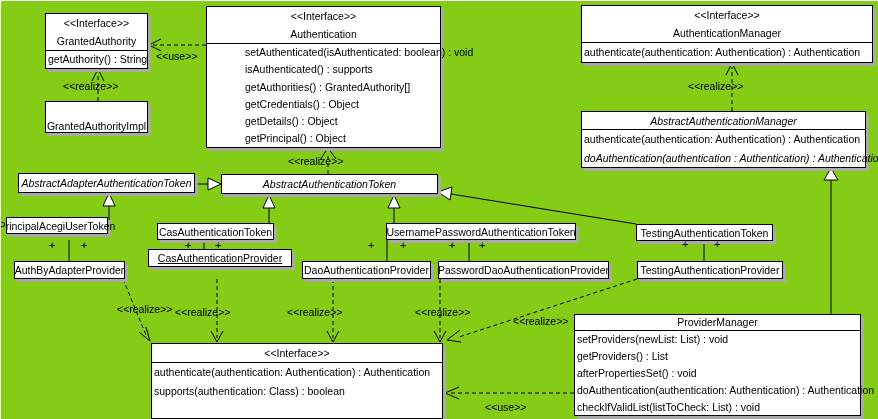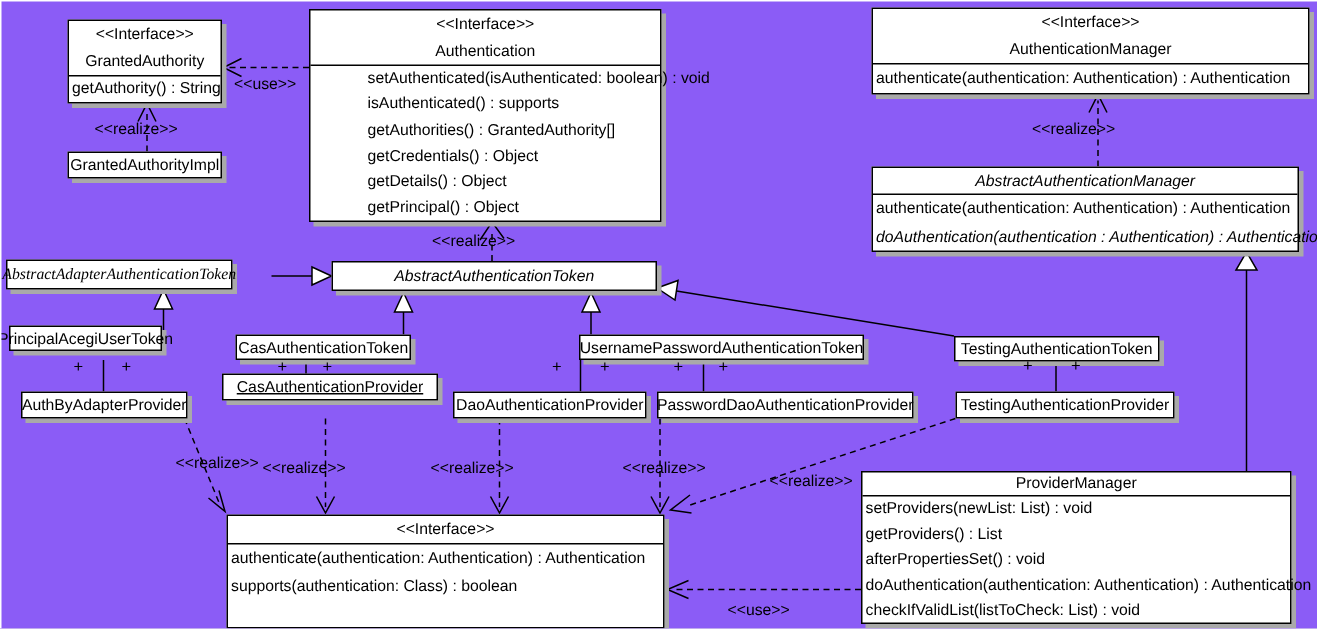--- a/index.html
+++ b/index.html
@@ -1,44 +1,44 @@
 <!DOCTYPE html>
 <html><head>
 <meta charset="utf-8">
 <style>
   html,body{margin:0;padding:0;background:#e8e8e8;}
   #canvas{
     position:relative;width:878px;height:419px;overflow:hidden;
-    background:#8b5cf6;border-top:1px solid #fff;border-left:1px solid #fff;
+    background:#84cc16;border-top:1px solid #fff;border-left:1px solid #fff;
     box-sizing:border-box;
     font-family:"Liberation Sans",sans-serif;font-size:10.5px;color:#000;
   }
   #edges{position:absolute;left:0;top:0;z-index:1;}
   .cls{position:absolute;background:#fff;border:1px solid #000;
        box-shadow:3px 3px 0 #a9a9a9;box-sizing:border-box;z-index:2;overflow:visible;}
   .hdr{border-bottom:1px solid #000;text-align:center;}
   .hline{height:18px;line-height:18px;white-space:nowrap;}
   .simple{display:flex;align-items:center;justify-content:center;text-align:center;}
   .simple .cname{white-space:nowrap;}
   .m{line-height:17px;height:17px;padding-left:2px;white-space:nowrap;}
   .it{font-style:italic;}
   .elabel{position:absolute;z-index:3;white-space:nowrap;}
   .plus{position:absolute;z-index:3;font-size:11px;line-height:11px;}
 
   #ga  {left:44px; top:12px; width:103px;height:56px;}
   #ga .m{height:17px;line-height:17px;}
-  #gai {left:44px; top:100px;width:103px;height:18px;}
+  #gai {left:44px; top:100px;width:103px;height:32px;align-items:flex-end;}
   #auth{left:205px;top:5px;  width:235px;height:142px;}
   #auth .m{height:17.3px;line-height:17.3px;margin-left:36px;}
   #am  {left:580px;top:4px;  width:292px;height:58px;}
   #am .m{height:19px;line-height:19px;}
   #aam {left:580px;top:110px;width:285px;height:57px;}
   #aam .hdr{height:17px;line-height:17px;}
   #aam .m{height:19px;line-height:19px;}
-  #aaat{left:3px;  top:172px;width:151px;height:20px;font-family:Liberation Serif, serif;}
+  #aaat{left:17px;  top:172px;width:177px;height:20px;}
   #aat {left:220px;top:173px;width:217px;height:20px;}
   #paut{left:5px;  top:216px;width:102px;height:17px;}
   #cat {left:156px;top:222px;width:117px;height:17px;}
   #upat{left:357px;top:222px;width:190px;height:17px;margin-left:28px;}
   #tat {left:635px;top:223px;width:137px;height:17px;}
   #abap{left:13px; top:260px;width:111px;height:18px;}
   #cap {left:147px;top:248px;width:144px;height:18px;text-decoration:underline;}
   #dap {left:301px;top:260px;width:129px;height:18px;}
   #pdap{left:437px;top:260px;width:171px;height:18px;}
   #tap {left:636px;top:260px;width:146px;height:18px;}

